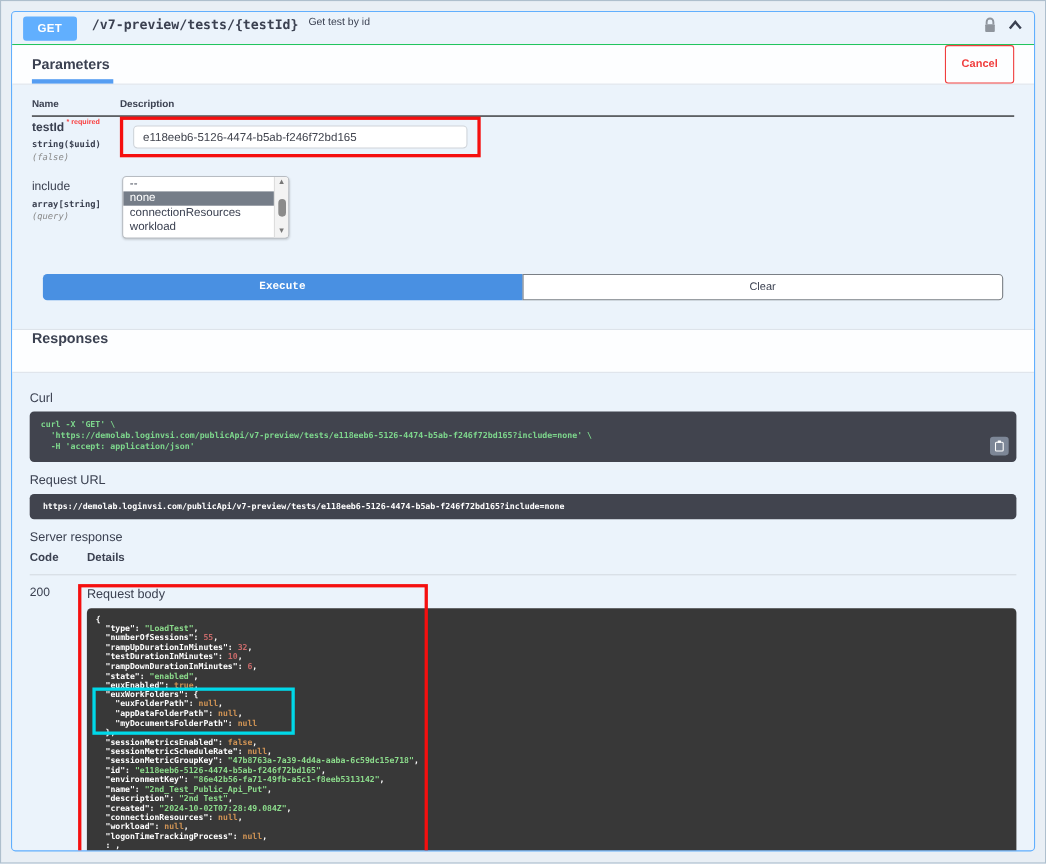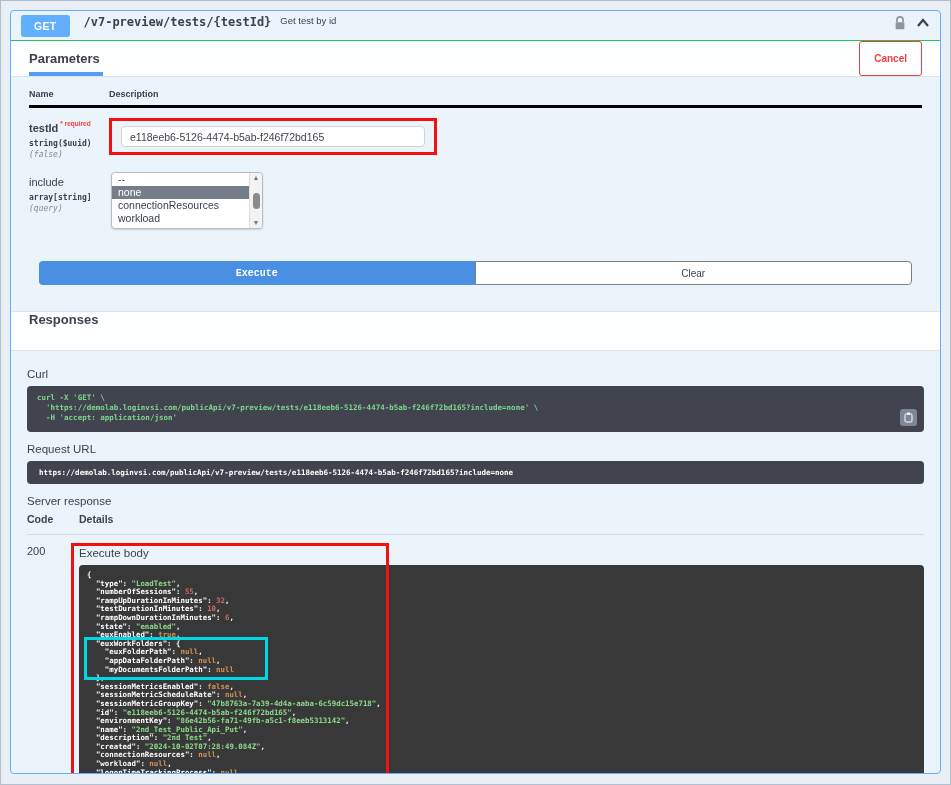--- a/index.html
+++ b/index.html
@@ -27,22 +27,22 @@
   .tab-parameters{font-size:13px;font-weight:bold;display:inline-block;
                   padding:10px 3px 7px 0;border-bottom:4px solid #559df2;cursor:pointer}
   .cancel-btn{background:transparent;border:1px solid var(--cancel);color:var(--cancel);
               font-size:10px;font-weight:bold;padding:4px 14px;border-radius:3px;cursor:pointer;
               font-family:"Liberation Sans",sans-serif}
   .responses-header{border-top:1px solid #dde3ea;height:40px}
   .responses-title{font-size:13px;font-weight:bold}
   
   .params-body{padding:12px 18px 14px 18px}
   .params-grid{display:grid;grid-template-columns:78px 1fr;column-gap:2px}
-  .params-head{font-size:9px;font-weight:bold;padding-bottom:6px;border-bottom:3px solid #000000;
-               margin-bottom:10px}
+  .params-head{font-size:9px;font-weight:bold;padding-bottom:6px;border-bottom:1px solid #000000;
+               }
   .param-row{margin-bottom:13px}
   .pname{font-size:11px;font-weight:bold}
   .req{color:#f93e3e;font-size:6.5px;font-weight:bold;vertical-align:super;margin-left:2px}
   .ptype{font-family:"DejaVu Sans Mono",monospace;font-weight:bold;font-size:8px;margin-top:3px}
   .ploc{font-family:"DejaVu Sans Mono",monospace;font-style:italic;font-size:8px;color:#888;margin-top:2px}
   .red-box-input{display:inline-block;border:3px solid var(--red);padding:5px 9px;background:transparent}
   .red-box-input input{width:304px;height:21px;border:1px solid #cfd4da;border-radius:4px;
                        padding:2px 8px;font-size:10.5px;color:#41444e;
                        font-family:"Liberation Sans",sans-serif}
   .listbox{position:relative;width:152px;height:57px;background:#fff;border:1px solid #b7bcc2;
@@ -190,21 +190,21 @@
     <div class="code-grid code-head">
       <span>Code</span>
       <span>Details</span>
     </div>
 
     <div class="code-grid code-row">
       <span class="status-code">200</span>
       <div class="details-cell">
         <div class="response-wrap">
           <div class="red-annotation"></div>
-          <div class="blk-label small">Execute body</div>
+          <div class="blk-label small">Request body</div>
           <div class="pre-wrap">
             <pre id="response-json" class="microlight">{
   <span class="jk">"type"</span>: <span class="js">"LoadTest"</span>,
   <span class="jk">"numberOfSessions"</span>: <span class="jn">55</span>,
   <span class="jk">"rampUpDurationInMinutes"</span>: <span class="jn">32</span>,
   <span class="jk">"testDurationInMinutes"</span>: <span class="jn">10</span>,
   <span class="jk">"rampDownDurationInMinutes"</span>: <span class="jn">6</span>,
   <span class="jk">"state"</span>: <span class="js">"enabled"</span>,
   <span class="jk">"euxEnabled"</span>: <span class="jb">true</span>,
   <span class="jk">"euxWorkFolders"</span>: {

